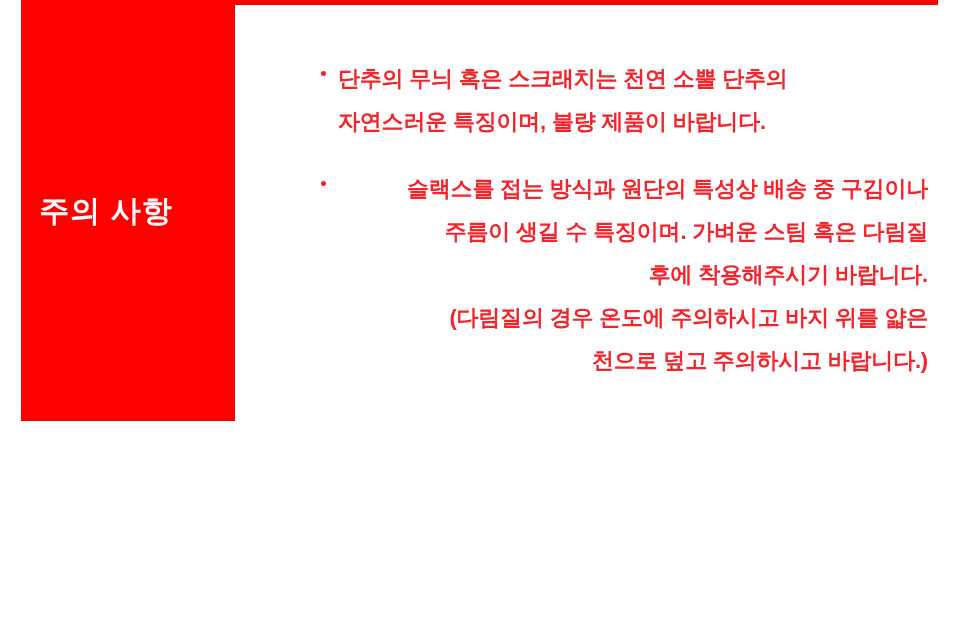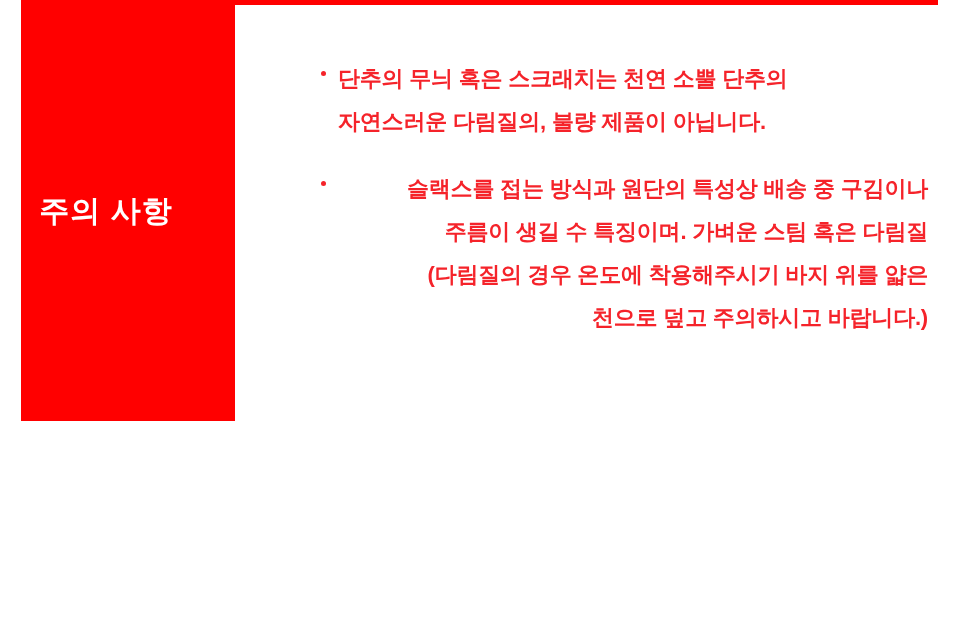--- a/index.html
+++ b/index.html
@@ -121,30 +121,31 @@
       <span class="notice-label-text">주의 사항</span>
     </div>
 
     <div class="notice-content-panel">
       <ul class="notice-list">
 
         <li class="notice-item">
           <span class="bullet-dot"></span>
           <div class="notice-lines">
             <div class="notice-line">단추의 무늬 혹은 스크래치는 천연 소뿔 단추의</div>
-            <div class="notice-line">자연스러운 다림질의, 불량 제품이 아닙니다.</div>
+            <div class="notice-line">자연스러운 특징이며, 불량 제품이 바랍니다.</div>
           </div>
         </li>
 
         <li class="notice-item">
           <span class="bullet-dot"></span>
           <div class="notice-lines">
             <div class="notice-line">슬랙스를 접는 방식과 원단의 특성상 배송 중 구김이나</div>
             <div class="notice-line">주름이 생길 수 특징이며. 가벼운 스팀 혹은 다림질</div>
-            <div class="notice-line">(다림질의 경우 온도에 착용해주시기 바지 위를 얇은</div>
+            <div class="notice-line">후에 착용해주시기 바랍니다.</div>
+            <div class="notice-line">(다림질의 경우 온도에 주의하시고 바지 위를 얇은</div>
             <div class="notice-line">천으로 덮고 주의하시고 바랍니다.)</div>
           </div>
         </li>
 
       </ul>
     </div>
 
   </div>
 
 </div>

